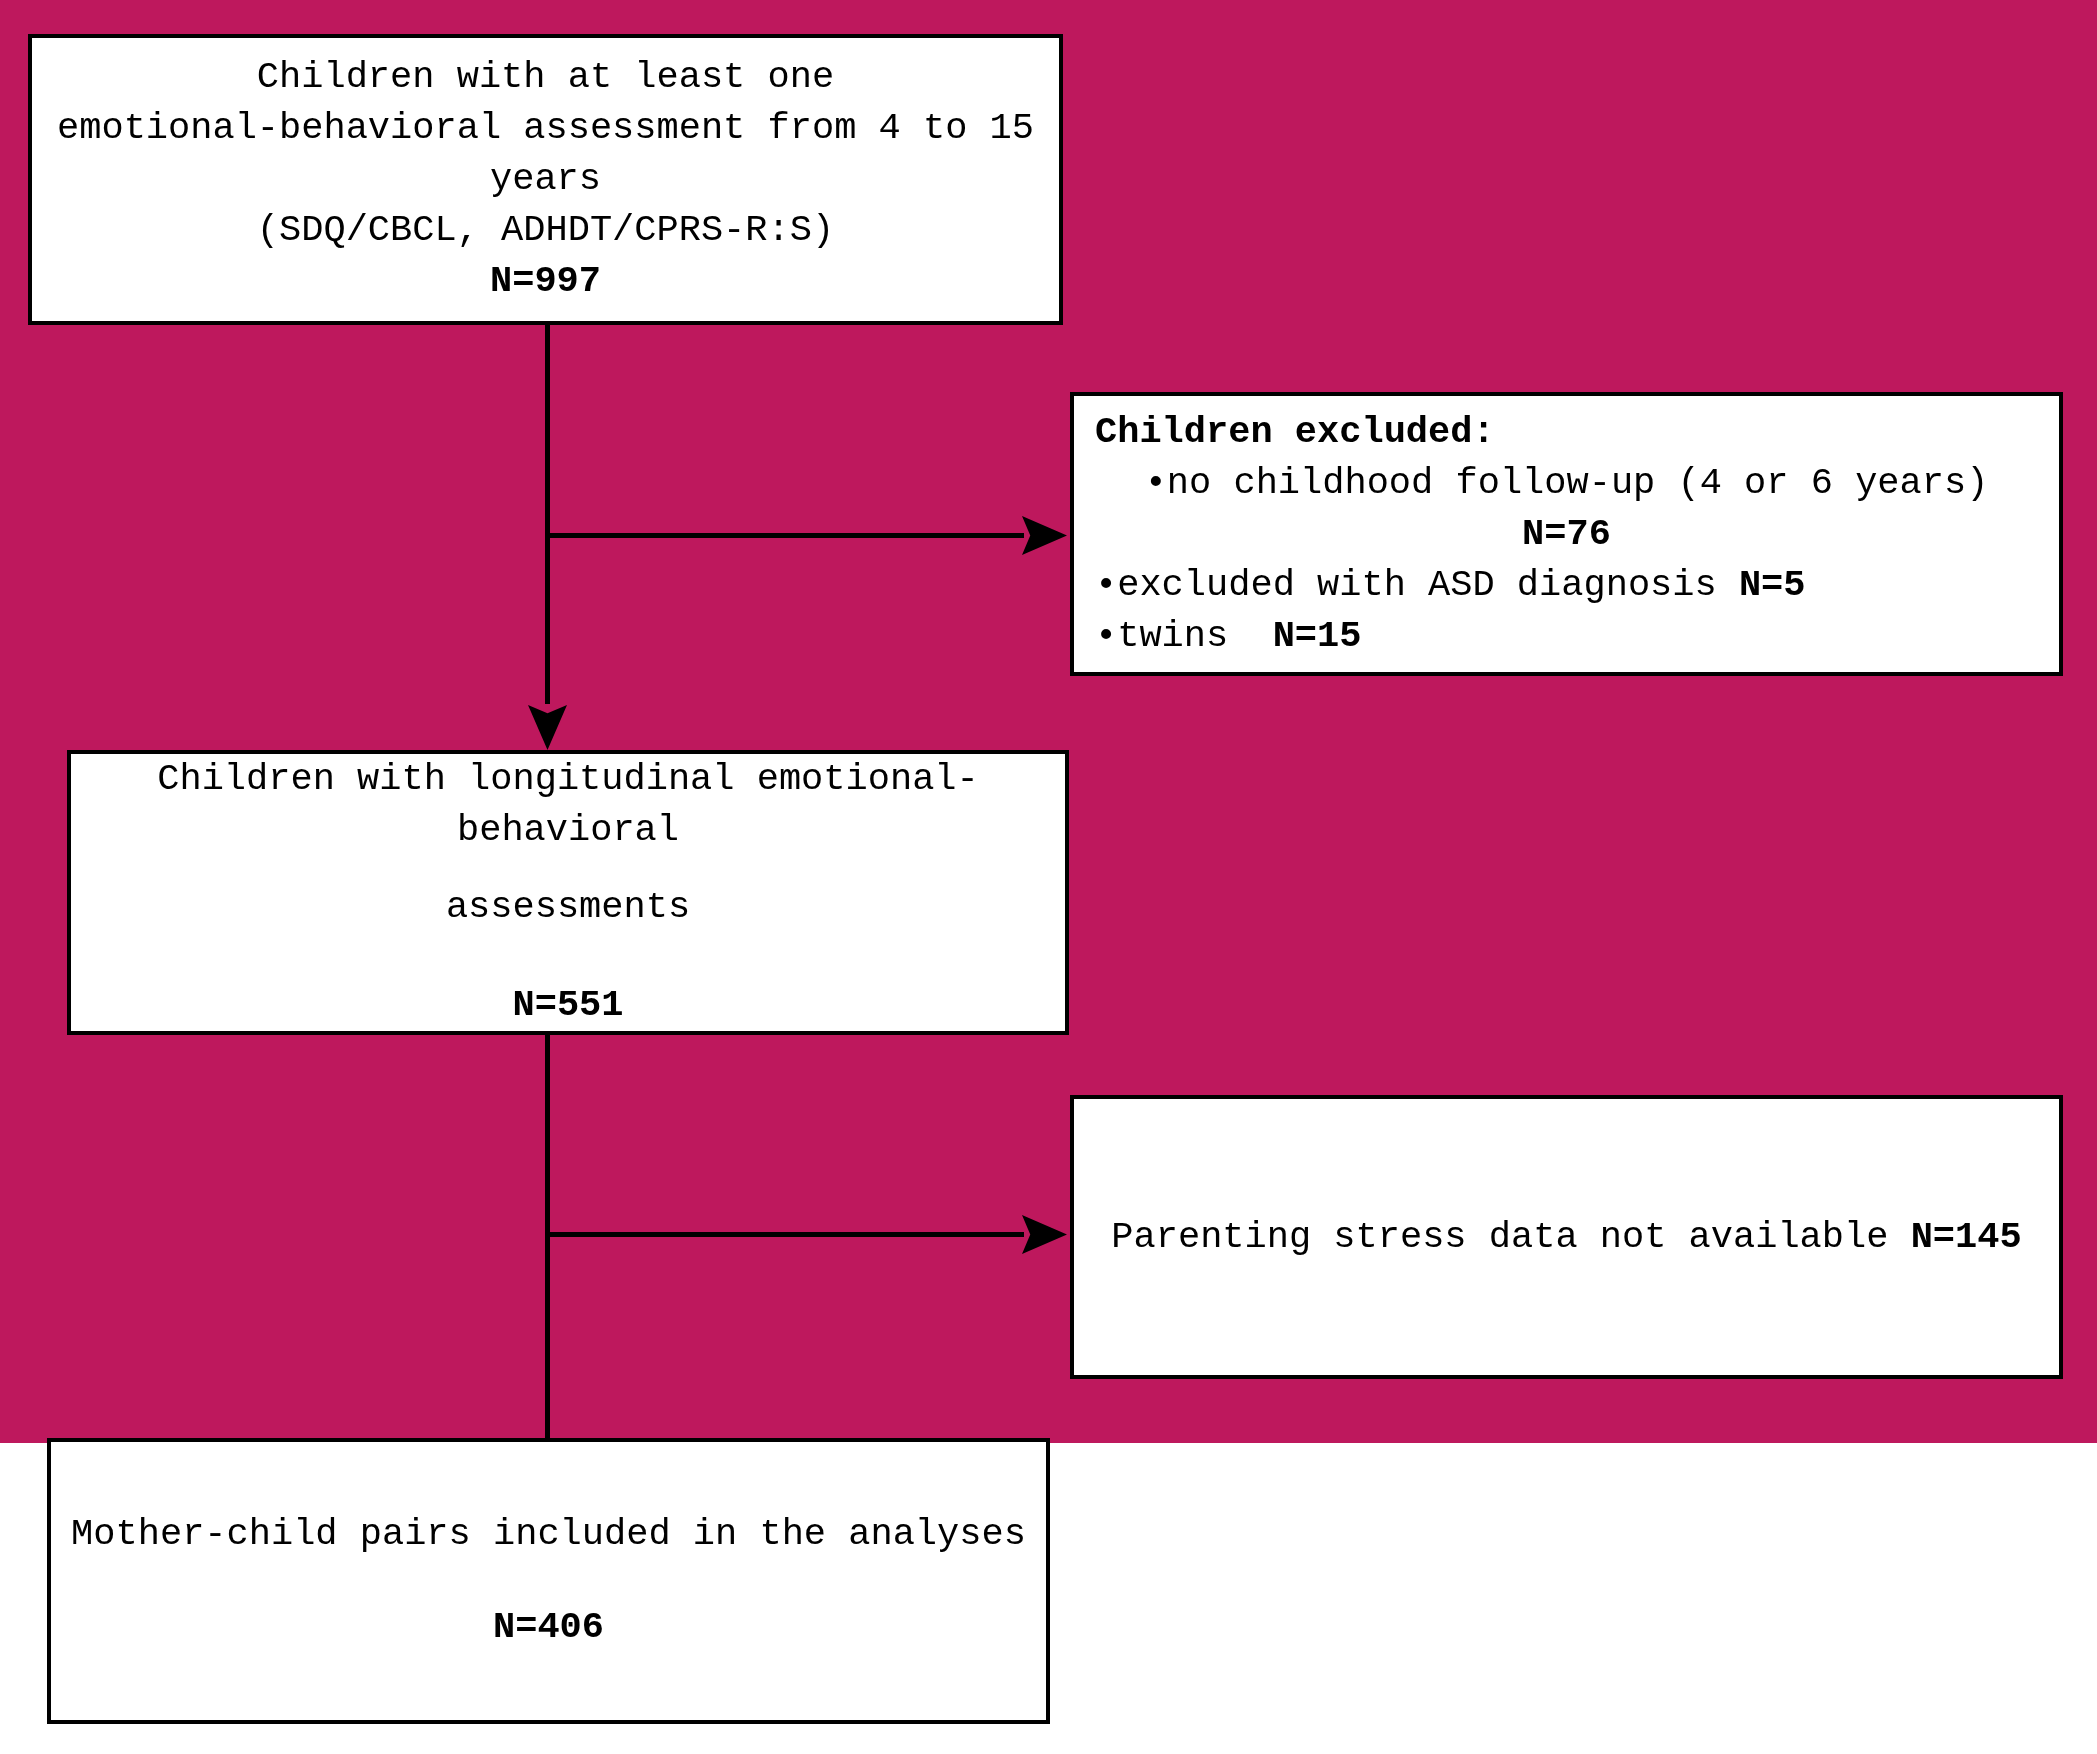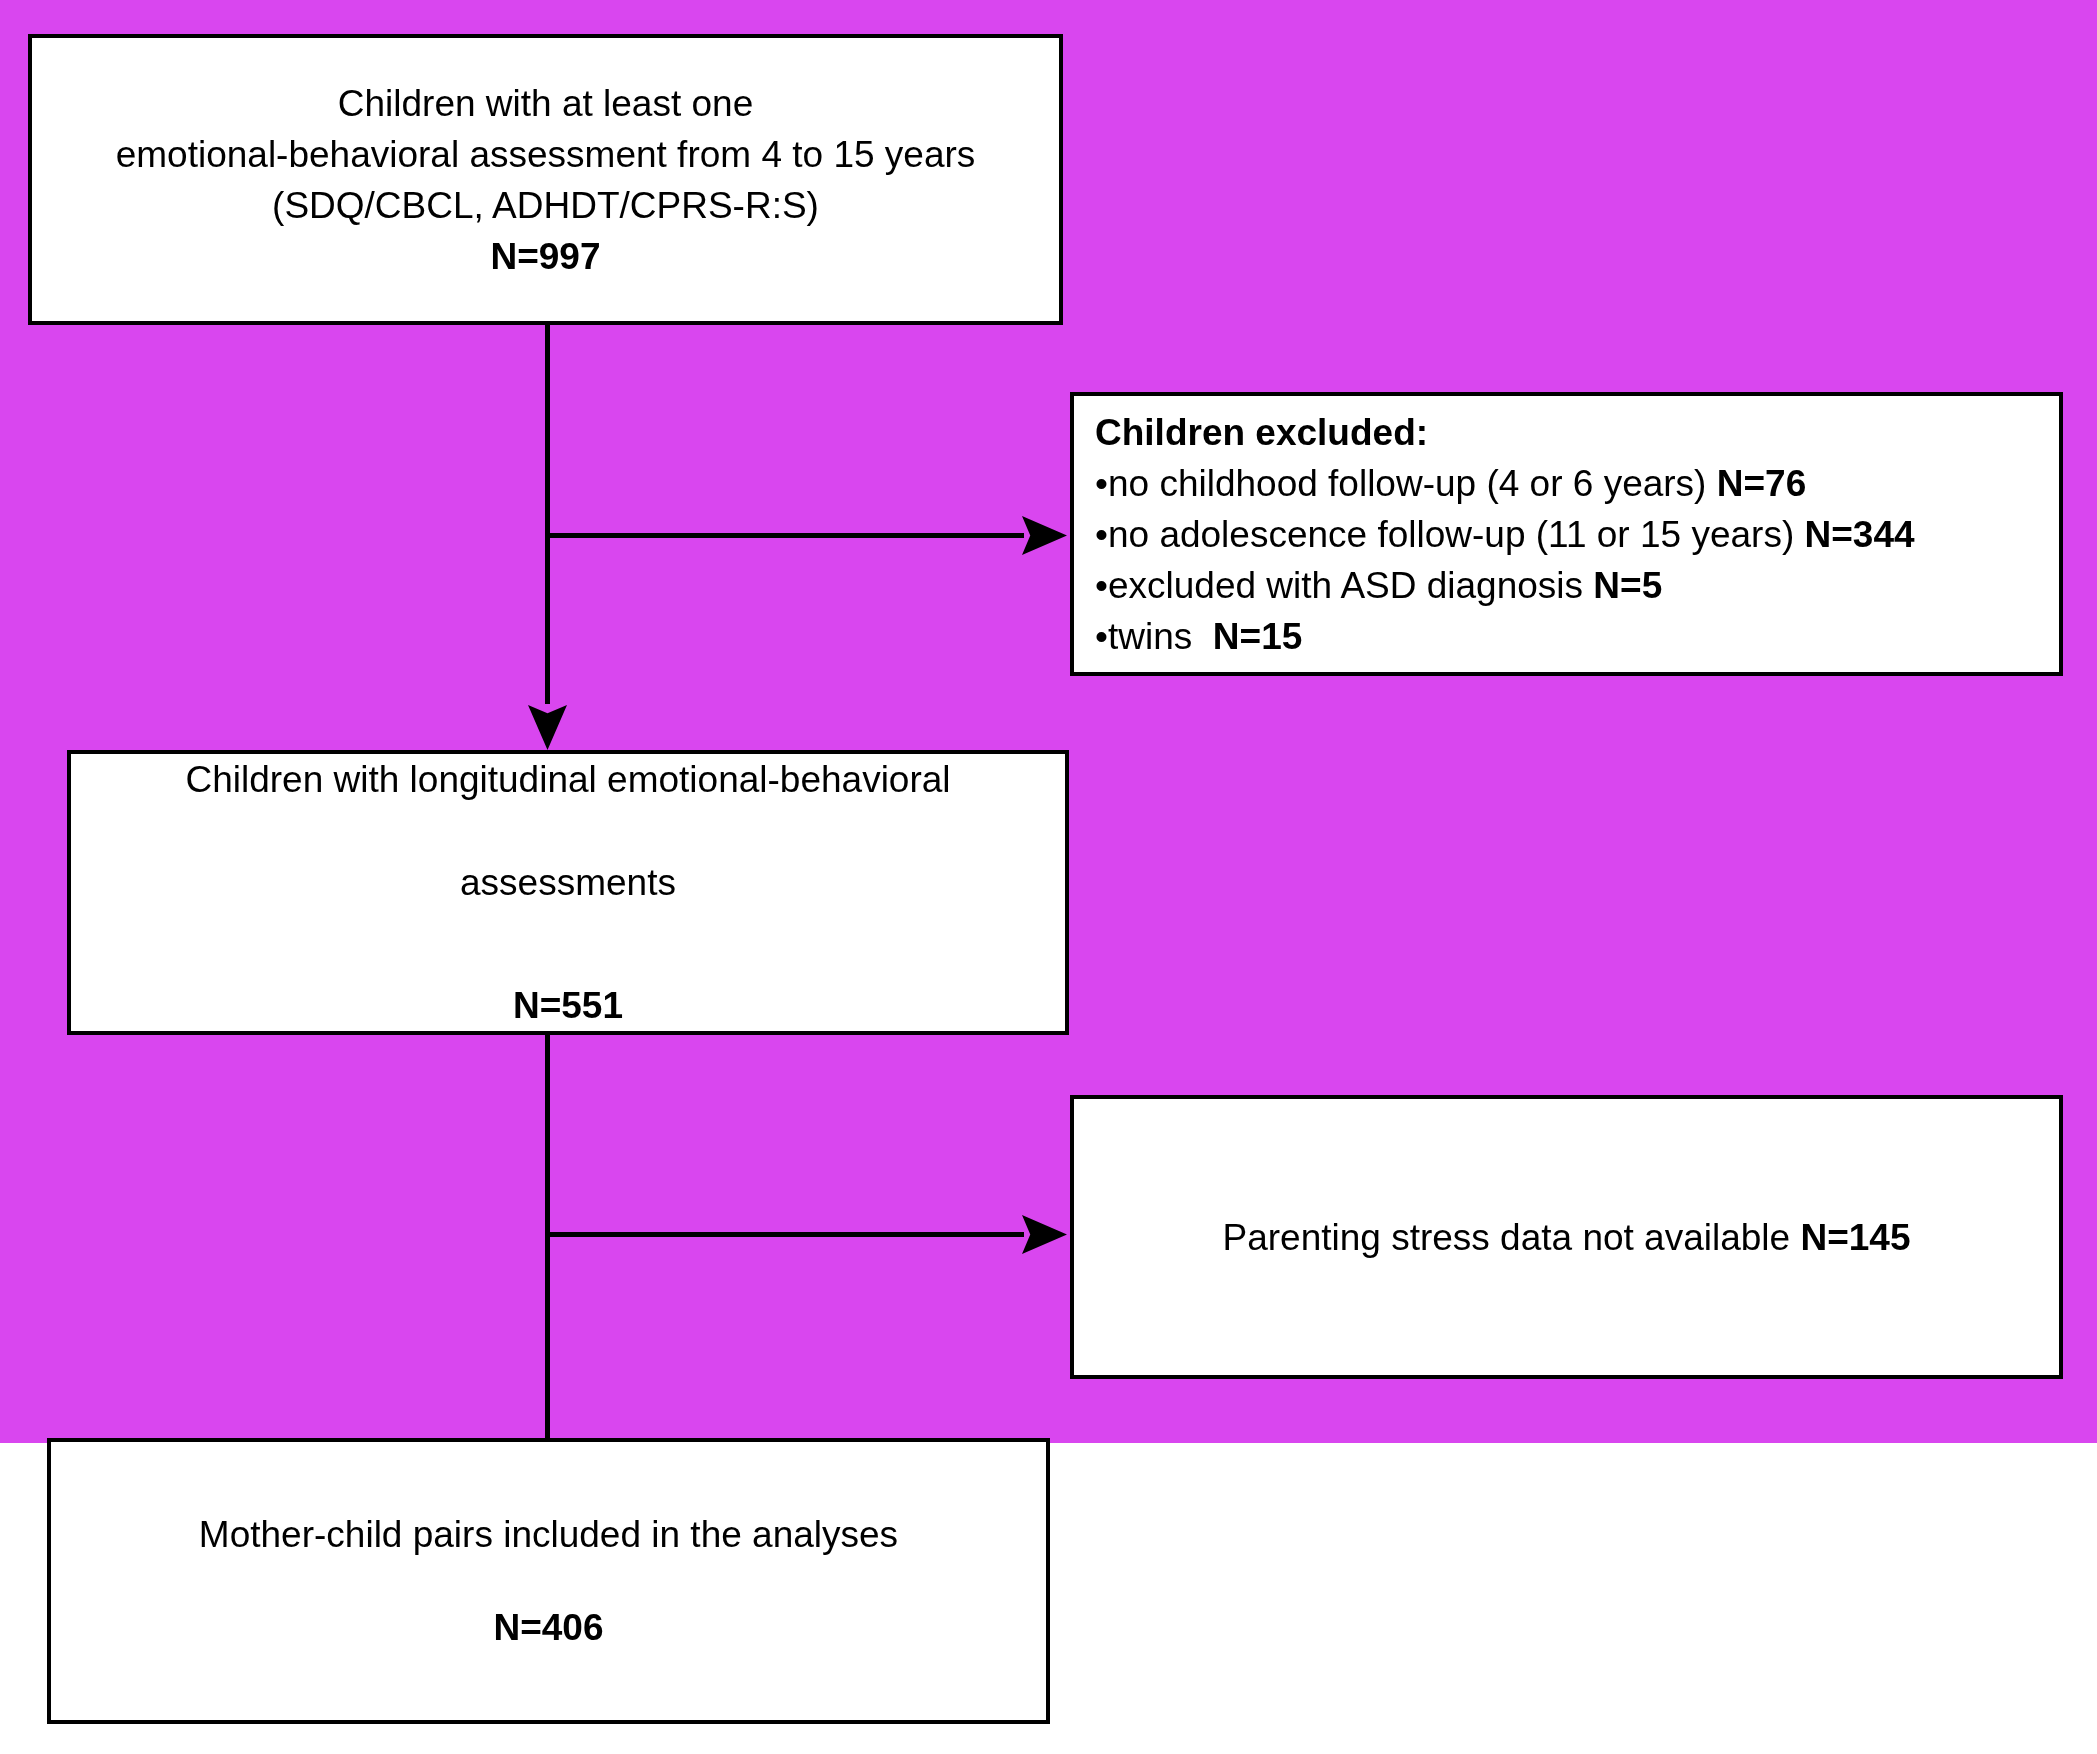--- a/index.html
+++ b/index.html
@@ -6,22 +6,22 @@
     margin: 0;
     padding: 0;
     width: 2097px;
     height: 1755px;
     background: #ffffff;
   }
   .canvas {
     position: relative;
     width: 2097px;
     height: 1443px;
-    background: #d946ef;
-    font-family: Liberation Sans, sans-serif;
+    background: #be185d;
+    font-family: Liberation Mono, monospace;
     color: #000000;
   }
   .box {
     position: absolute;
     box-sizing: border-box;
     border: 4.5px solid #000000;
     background: #ffffff;
     display: flex;
     flex-direction: column;
     justify-content: center;
@@ -72,23 +72,20 @@
         <polygon points="0,4 60,30 0,56 11,30" fill="#000000"></polygon>
       </svg>
   </div>
 
   <div class="box leftalign" style="left:1070px; top:392px; width:993px; height:284px;">
     <div class="bold">Children excluded:</div>
     <div>
       <span class="pre">•no childhood follow-up (4 or 6 years) </span><span class="bold">N=76</span>
     </div>
     <div>
-      <span class="pre">•no adolescence follow-up (11 or 15 years) </span><span class="bold">N=344</span>
-    </div>
-    <div>
       <span class="pre">•excluded with ASD diagnosis </span><span class="bold">N=5</span>
     </div>
     <div>
       <span class="pre">•twins  </span><span class="bold">N=15</span>
     </div>
   </div>
 
   <div class="box centered" style="left:67px; top:750px; width:1002px; height:285px;justify-content:space-between;">
     <div>Children with longitudinal emotional-behavioral</div>
     <div>assessments</div>

